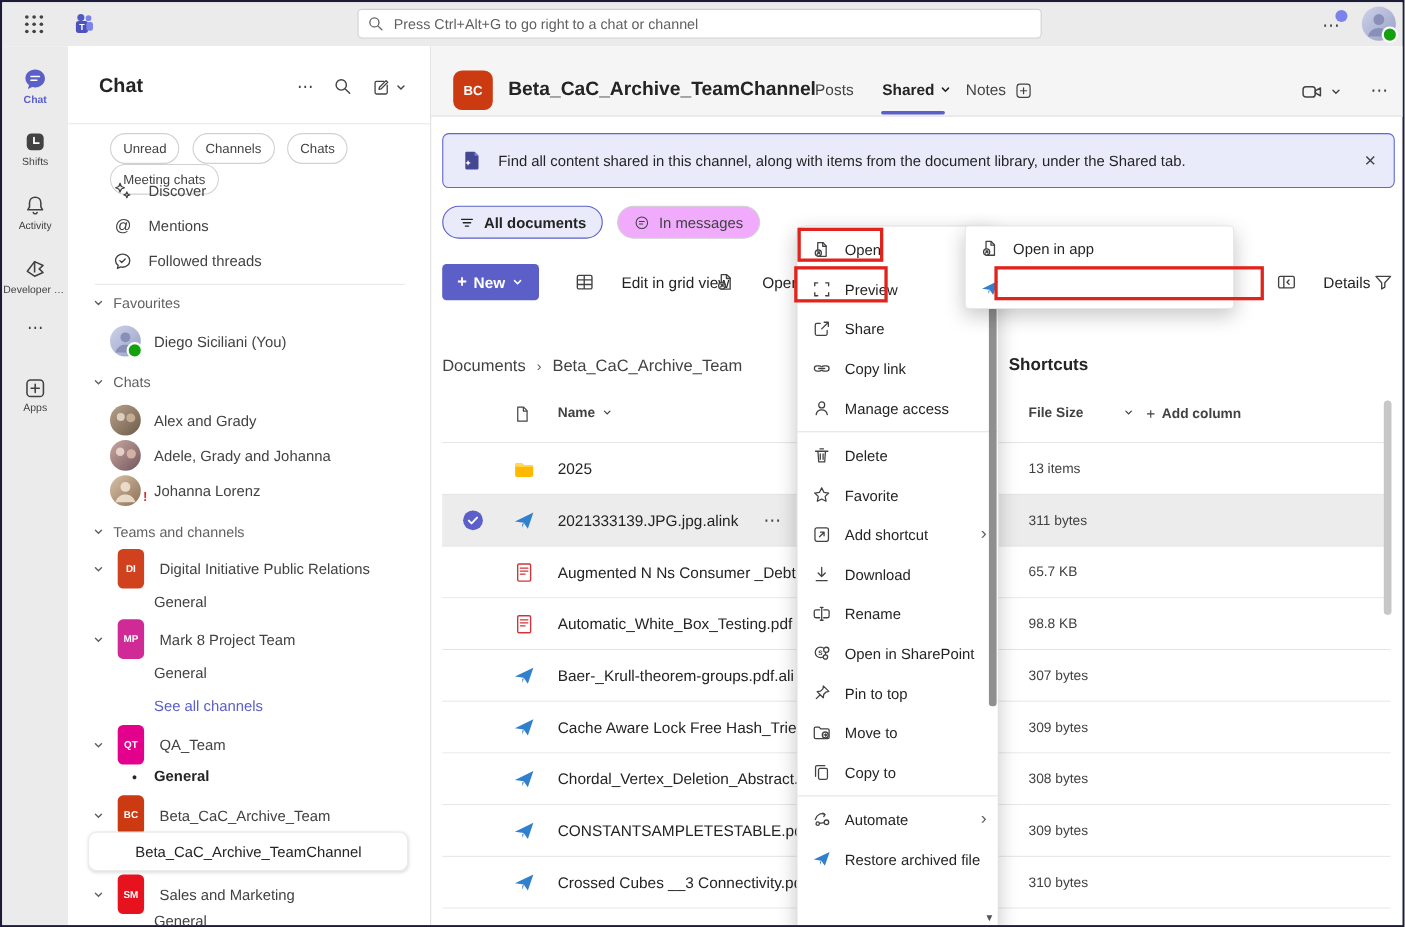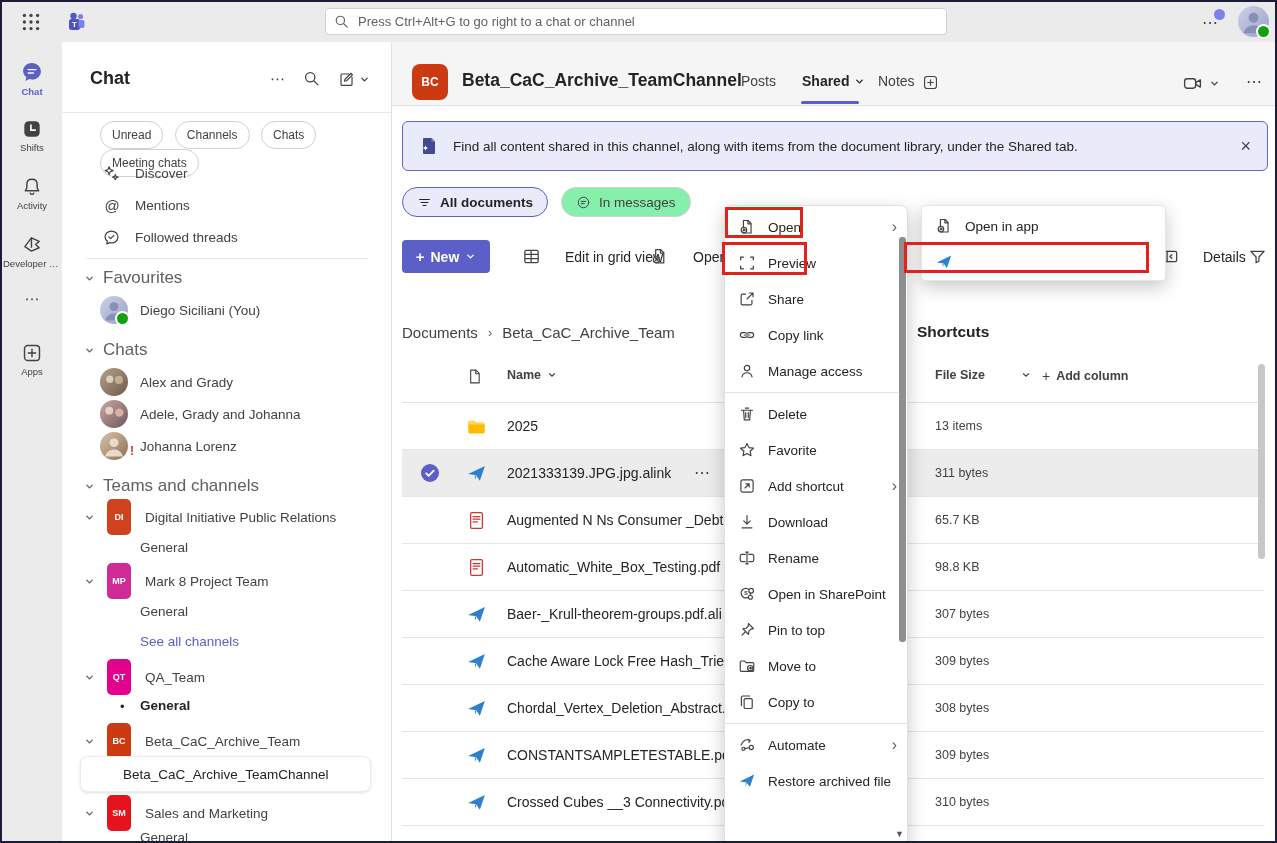--- a/index.html
+++ b/index.html
@@ -20,21 +20,21 @@
   .rail-item.active span{color:#5b5fc7;font-weight:bold;}
   
   #sidebar{left:60px;top:40px;width:330px;height:801px;background:#fff;border-right:1px solid #e0e0e0;box-sizing:border-box;overflow:hidden;}
   #sb-title{left:28px;top:26px;font-size:18px;font-weight:bold;color:#242424;}
   .sb-hicons{position:absolute;top:28px;display:flex;gap:18px;left:208px;color:#424242;}
   .sb-divider{position:absolute;left:0;width:330px;height:1px;background:#e8e8e8;}
   .pill{display:inline-flex;align-items:center;height:26px;padding:0 11px;border:1px solid #d1d1d1;border-radius:14px;font-size:12px;color:#424242;background:#fff;margin-right:7px;cursor:pointer;}
   .sb-item{position:absolute;left:0;width:330px;height:30px;display:flex;align-items:center;cursor:pointer;}
   .sb-item .sic{margin-left:40px;width:20px;}
   .sb-item .slb{margin-left:13px;font-size:13.5px;color:#424242;}
-  .sec-h{position:absolute;display:flex;align-items:center;gap:8px;left:22px;color:#616161;font-size:17px;cursor:pointer;}
+  .sec-h{position:absolute;display:flex;align-items:center;gap:8px;left:22px;color:#616161;font-size:13px;cursor:pointer;}
   .pavatar{width:28px;height:28px;border-radius:50%;background:linear-gradient(135deg,#cdd2ea,#9aa1c4);position:relative;flex:none;}
   .pavatar svg{position:absolute;left:0;top:0;}
   .presence{position:absolute;right:-2px;bottom:-2px;width:11px;height:11px;border-radius:50%;background:#13a10e;border:2px solid #fff;}
   .alertb{position:absolute;right:-6px;bottom:2px;color:#d13438;font-weight:bold;font-size:12px;}
   .chat-row{position:absolute;left:0;width:330px;height:32px;display:flex;align-items:center;cursor:pointer;}
   .chat-row .pavatar{margin-left:38px;}
   .chat-row .clb{margin-left:12px;font-size:13.5px;color:#424242;}
   .team-row{position:absolute;left:0;width:330px;height:30px;display:flex;align-items:center;cursor:pointer;}
   .team-row .tchev{margin-left:22px;}
   .tava{width:24px;height:36px;border-radius:5px;color:#fff;font-size:9px;font-weight:bold;display:flex;align-items:center;justify-content:center;margin-left:12px;flex:none;}
@@ -50,21 +50,21 @@
   .tab{position:absolute;top:71px;font-size:14px;color:#424242;cursor:pointer;display:flex;align-items:center;gap:5px;}
   .tab.active{font-weight:bold;color:#242424;}
   #tab-underline{position:absolute;left:799px;top:99px;width:58px;height:3px;border-radius:2px;background:#5b5fc7;}
   
   #banner{left:400px;top:119px;width:866px;height:50px;background:#e9ebfa;border:1.5px solid #5f66cf;border-radius:6px;box-sizing:border-box;display:flex;align-items:center;padding:0 16px;gap:14px;}
   #banner .btxt{font-size:13.5px;color:#242424;flex:1;}
   #banner .bclose{font-size:18px;color:#424242;cursor:pointer;}
   
   .fpill{position:absolute;top:185px;height:30px;border-radius:16px;display:flex;align-items:center;gap:8px;padding:0 14px;font-size:13.5px;cursor:pointer;box-sizing:border-box;}
   #pill-all{left:400px;background:#e9ebfa;border:1px solid #5b5fc7;color:#242424;font-weight:bold;}
-  #pill-msg{left:559px;background:#86efac;border:1px solid #d1d1d1;color:#424242;}
+  #pill-msg{left:559px;background:#f0abfc;border:1px solid #d1d1d1;color:#424242;}
   
   .tbtn{position:absolute;top:238px;height:33px;display:flex;align-items:center;gap:24px;font-size:14px;color:#242424;cursor:pointer;}
   #btn-new{left:400px;width:88px;background:#5b5fc7;border-radius:4px;color:#fff;font-weight:bold;justify-content:center;gap:6px;}
   
   #crumb{left:400px;top:322px;display:flex;align-items:center;gap:10px;font-size:15px;color:#424242;}
   #shortcuts-label{left:915px;top:321px;font-size:15.5px;font-weight:bold;color:#242424;}
   
   .th{position:absolute;top:366px;display:flex;align-items:center;gap:6px;font-size:12.5px;font-weight:bold;color:#424242;cursor:pointer;}
   #thead-line{left:400px;top:400px;width:862px;height:1px;background:#e1e1e1;}
   .frow{position:absolute;left:400px;width:862px;height:47px;border-bottom:1px solid #e5e5e5;box-sizing:border-box;cursor:pointer;background:#fff;}
@@ -76,21 +76,21 @@
   .fsize{position:absolute;left:533px;top:16px;font-size:12.5px;color:#424242;}
   #main-scroll{left:1256px;top:362px;width:7px;height:195px;background:#c7c7c7;border-radius:4px;}
   
   #cmenu{left:722px;top:203px;width:184px;height:640px;background:#fff;border:1px solid #e0e0e0;border-radius:8px 8px 0 0;box-shadow:0 6px 18px rgba(0,0,0,.22);box-sizing:border-box;padding-top:3px;overflow:hidden;z-index:20;}
   .mi{height:36px;display:flex;align-items:center;padding:0 10px 0 13px;gap:12px;font-size:13.5px;color:#242424;cursor:pointer;}
   .mi .msub{margin-left:auto;color:#616161;font-size:16px;}
   .mdiv{height:1px;background:#e4e4e4;margin:3px 0;}
   #menu-scroll{left:897px;top:235px;width:7px;height:405px;background:#8f8f8f;border-radius:3px;z-index:21;}
   #menu-down{left:893px;top:827px;font-size:9px;color:#555;z-index:21;}
   
-  #smenu{left:919px;top:203px;width:245px;height:76px;background:#fff;border:1px solid #e6e6e6;border-radius:4px;box-shadow:0 6px 18px rgba(0,0,0,.22);box-sizing:border-box;padding-top:2px;z-index:22;}
+  #smenu{left:875px;top:203px;width:245px;height:76px;background:#fff;border:1px solid #e6e6e6;border-radius:4px;box-shadow:0 6px 18px rgba(0,0,0,.22);box-sizing:border-box;padding-top:2px;z-index:22;}
   
   .redbox{position:absolute;border:3px solid #e0241b;box-sizing:border-box;z-index:30;pointer-events:none;}
   #rb-open{left:723px;top:205px;width:78px;height:31px;}
   #rb-preview{left:720px;top:240px;width:85px;height:33px;}
   #rb-ca{left:902px;top:240px;width:245px;height:31px;}
   .chev{flex:none;}
 </style>
 </head>
 <body>
 

